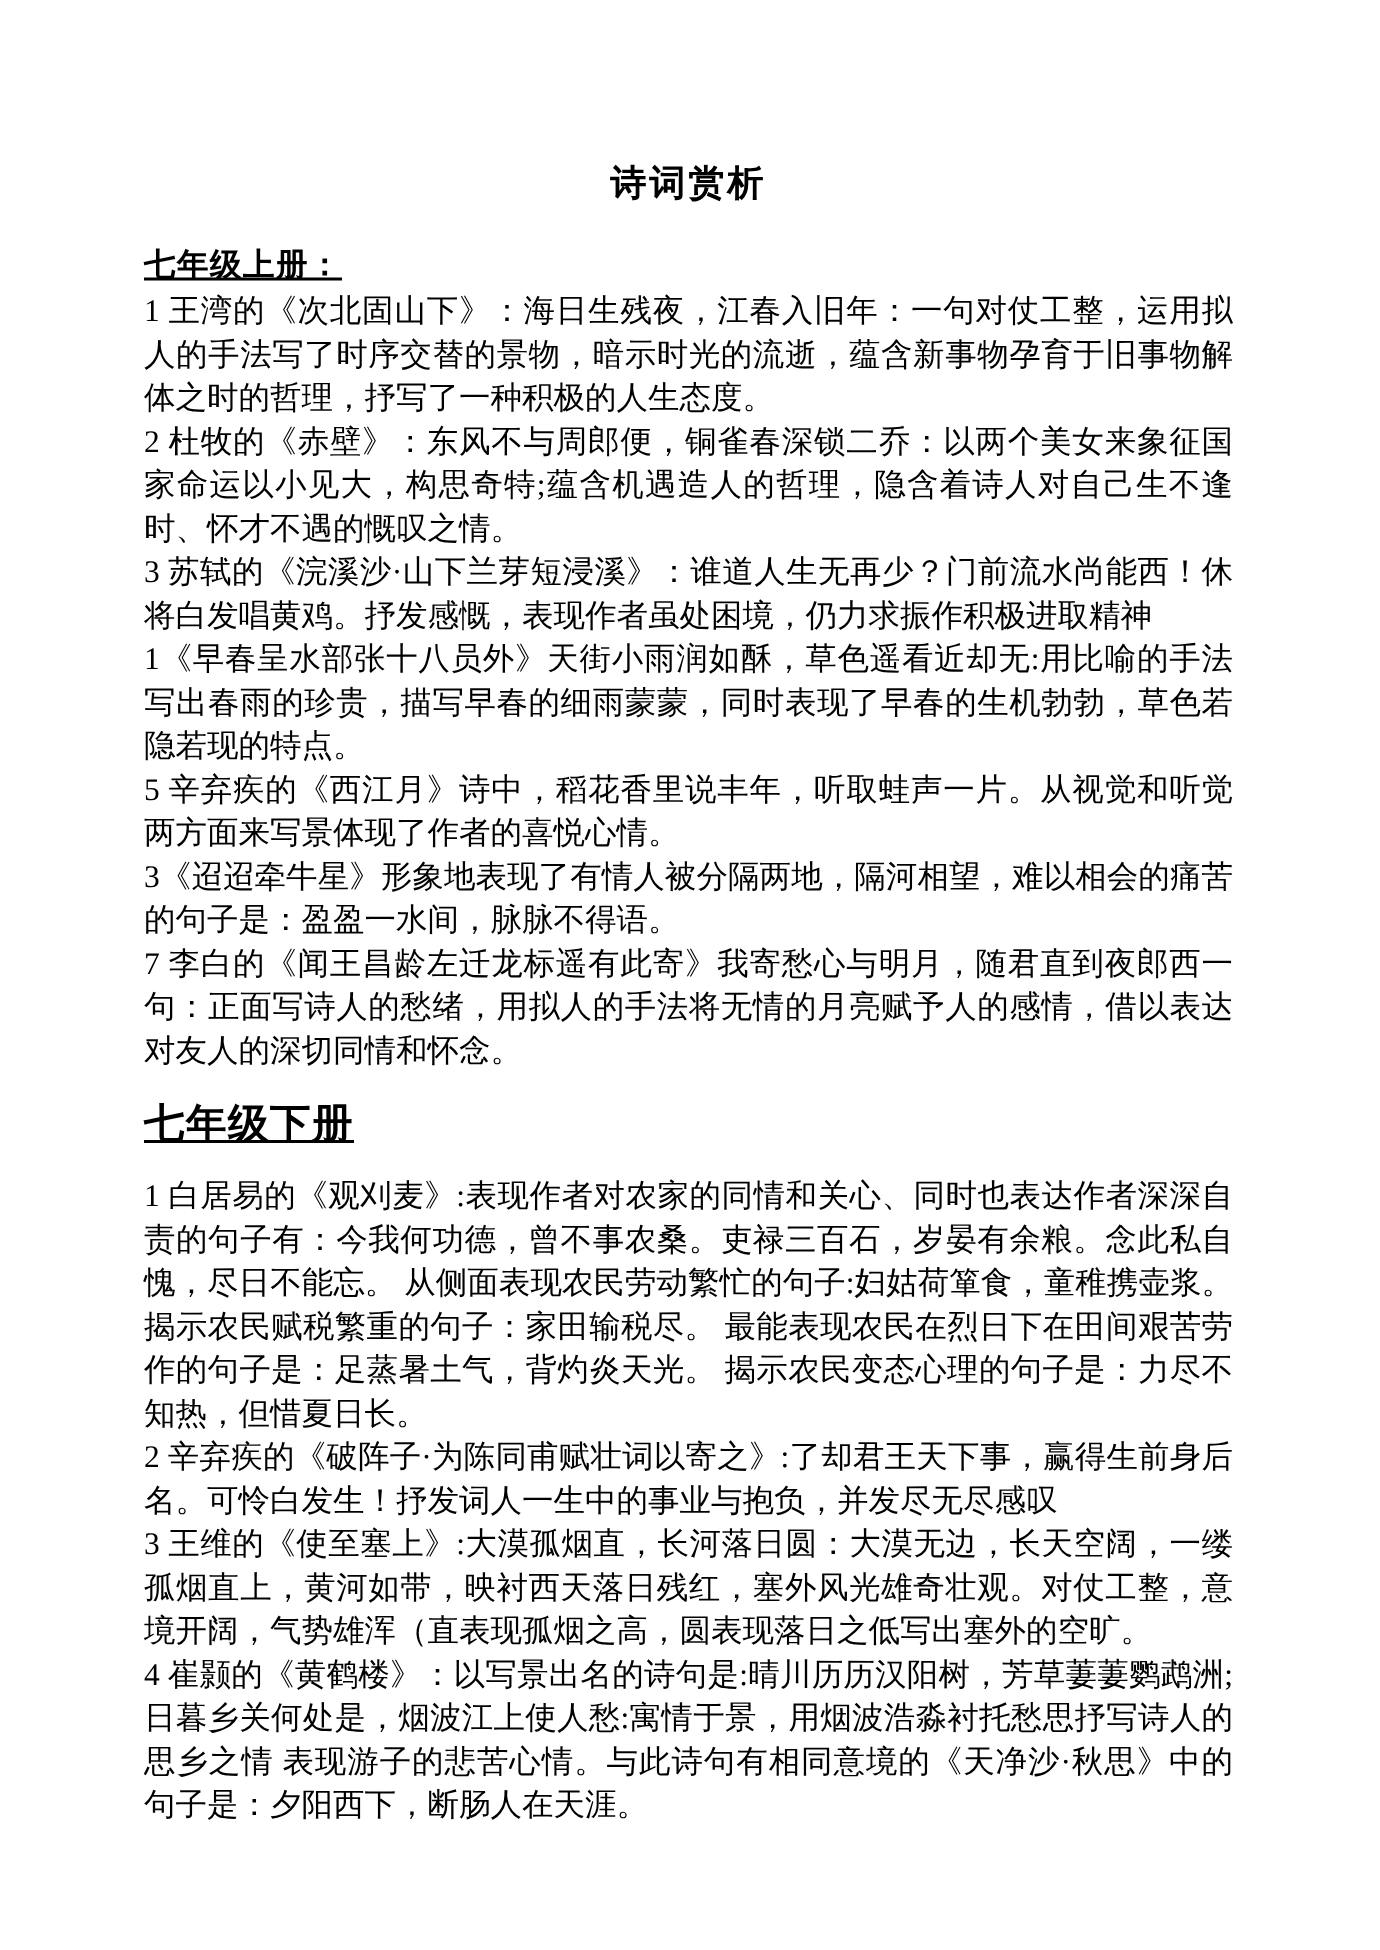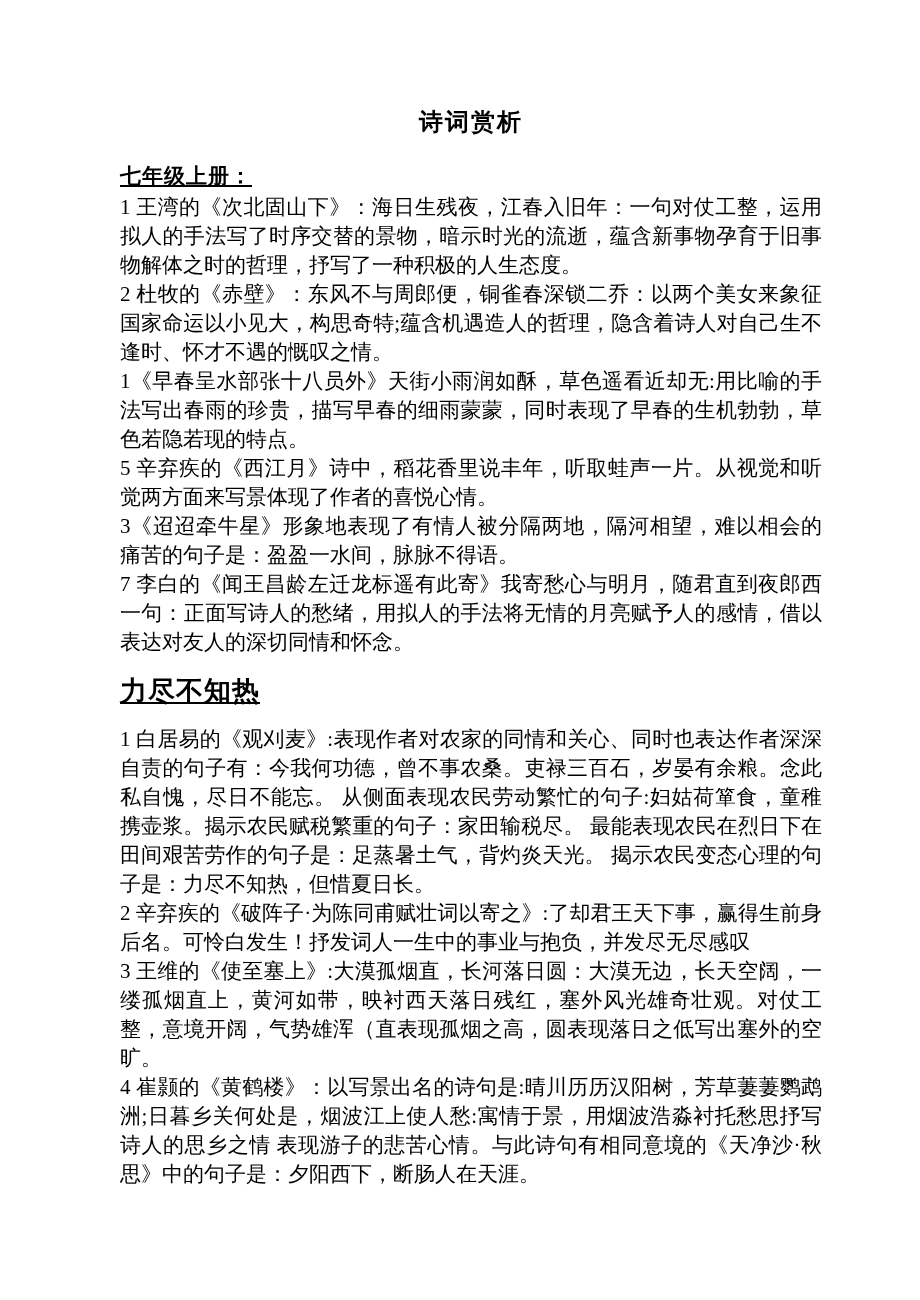--- a/index.html
+++ b/index.html
@@ -8,21 +8,21 @@
     width: 920px;
     height: 1300px;
     margin: 0 auto;
     font-family: "Liberation Serif", "DejaVu Serif", serif;
     color: #000000;
     overflow: hidden;
   }
   .page {
     width: 920px;
     height: 1300px;
-    padding: 106px 98px 40px 120px;
+    padding: 106px 98px 40px 96px;
   }
   .doc-title {
     font-size: 24px;
     font-weight: bold;
     text-align: center;
     letter-spacing: 2px;
     margin-bottom: 24px;
   }
   .section-heading-sm {
     font-size: 21px;
@@ -51,27 +51,28 @@
 <body>
 
 <div class="page">
 
   <h1 class="doc-title">诗词赏析</h1>
 
   <div class="section">
     <h2 class="section-heading-sm">七年级上册：</h2>
     <p class="para">1 王湾的《次北固山下》：海日生残夜，江春入旧年：一句对仗工整，运用拟人的手法写了时序交替的景物，暗示时光的流逝，蕴含新事物孕育于旧事物解体之时的哲理，抒写了一种积极的人生态度。</p>
     <p class="para">2 杜牧的《赤壁》：东风不与周郎便，铜雀春深锁二乔：以两个美女来象征国家命运以小见大，构思奇特;蕴含机遇造人的哲理，隐含着诗人对自己生不逢时、怀才不遇的慨叹之情。</p>
+    <p class="para">3 苏轼的《浣溪沙·山下兰芽短浸溪》：谁道人生无再少？门前流水尚能西！休将白发唱黄鸡。抒发感慨，表现作者虽处困境，仍力求振作积极进取精神</p>
     <p class="para">1《早春呈水部张十八员外》天街小雨润如酥，草色遥看近却无:用比喻的手法写出春雨的珍贵，描写早春的细雨蒙蒙，同时表现了早春的生机勃勃，草色若隐若现的特点。</p>
     <p class="para">5 辛弃疾的《西江月》诗中，稻花香里说丰年，听取蛙声一片。从视觉和听觉两方面来写景体现了作者的喜悦心情。</p>
     <p class="para">3《迢迢牵牛星》形象地表现了有情人被分隔两地，隔河相望，难以相会的痛苦的句子是：盈盈一水间，脉脉不得语。</p>
     <p class="para">7 李白的《闻王昌龄左迁龙标遥有此寄》我寄愁心与明月，随君直到夜郎西一句：正面写诗人的愁绪，用拟人的手法将无情的月亮赋予人的感情，借以表达对友人的深切同情和怀念。</p>
   </div>
 
   <div class="section">
-    <h2 class="section-heading-lg">力尽不知热</h2>
+    <h2 class="section-heading-lg">七年级下册</h2>
     <p class="para">1 白居易的《观刈麦》:表现作者对农家的同情和关心、同时也表达作者深深自责的句子有：今我何功德，曾不事农桑。吏禄三百石，岁晏有余粮。念此私自愧，尽日不能忘。 从侧面表现农民劳动繁忙的句子:妇姑荷箪食，童稚携壶浆。揭示农民赋税繁重的句子：家田输税尽。 最能表现农民在烈日下在田间艰苦劳作的句子是：足蒸暑土气，背灼炎天光。 揭示农民变态心理的句子是：力尽不知热，但惜夏日长。</p>
     <p class="para">2 辛弃疾的《破阵子·为陈同甫赋壮词以寄之》:了却君王天下事，赢得生前身后名。可怜白发生！抒发词人一生中的事业与抱负，并发尽无尽感叹</p>
     <p class="para">3 王维的《使至塞上》:大漠孤烟直，长河落日圆：大漠无边，长天空阔，一缕孤烟直上，黄河如带，映衬西天落日残红，塞外风光雄奇壮观。对仗工整，意境开阔，气势雄浑（直表现孤烟之高，圆表现落日之低写出塞外的空旷。</p>
     <p class="para">4 崔颢的《黄鹤楼》：以写景出名的诗句是:晴川历历汉阳树，芳草萋萋鹦鹉洲;日暮乡关何处是，烟波江上使人愁:寓情于景，用烟波浩淼衬托愁思抒写诗人的思乡之情 表现游子的悲苦心情。与此诗句有相同意境的《天净沙·秋思》中的句子是：夕阳西下，断肠人在天涯。</p>
   </div>
 
 </div>
 
 </body></html>

